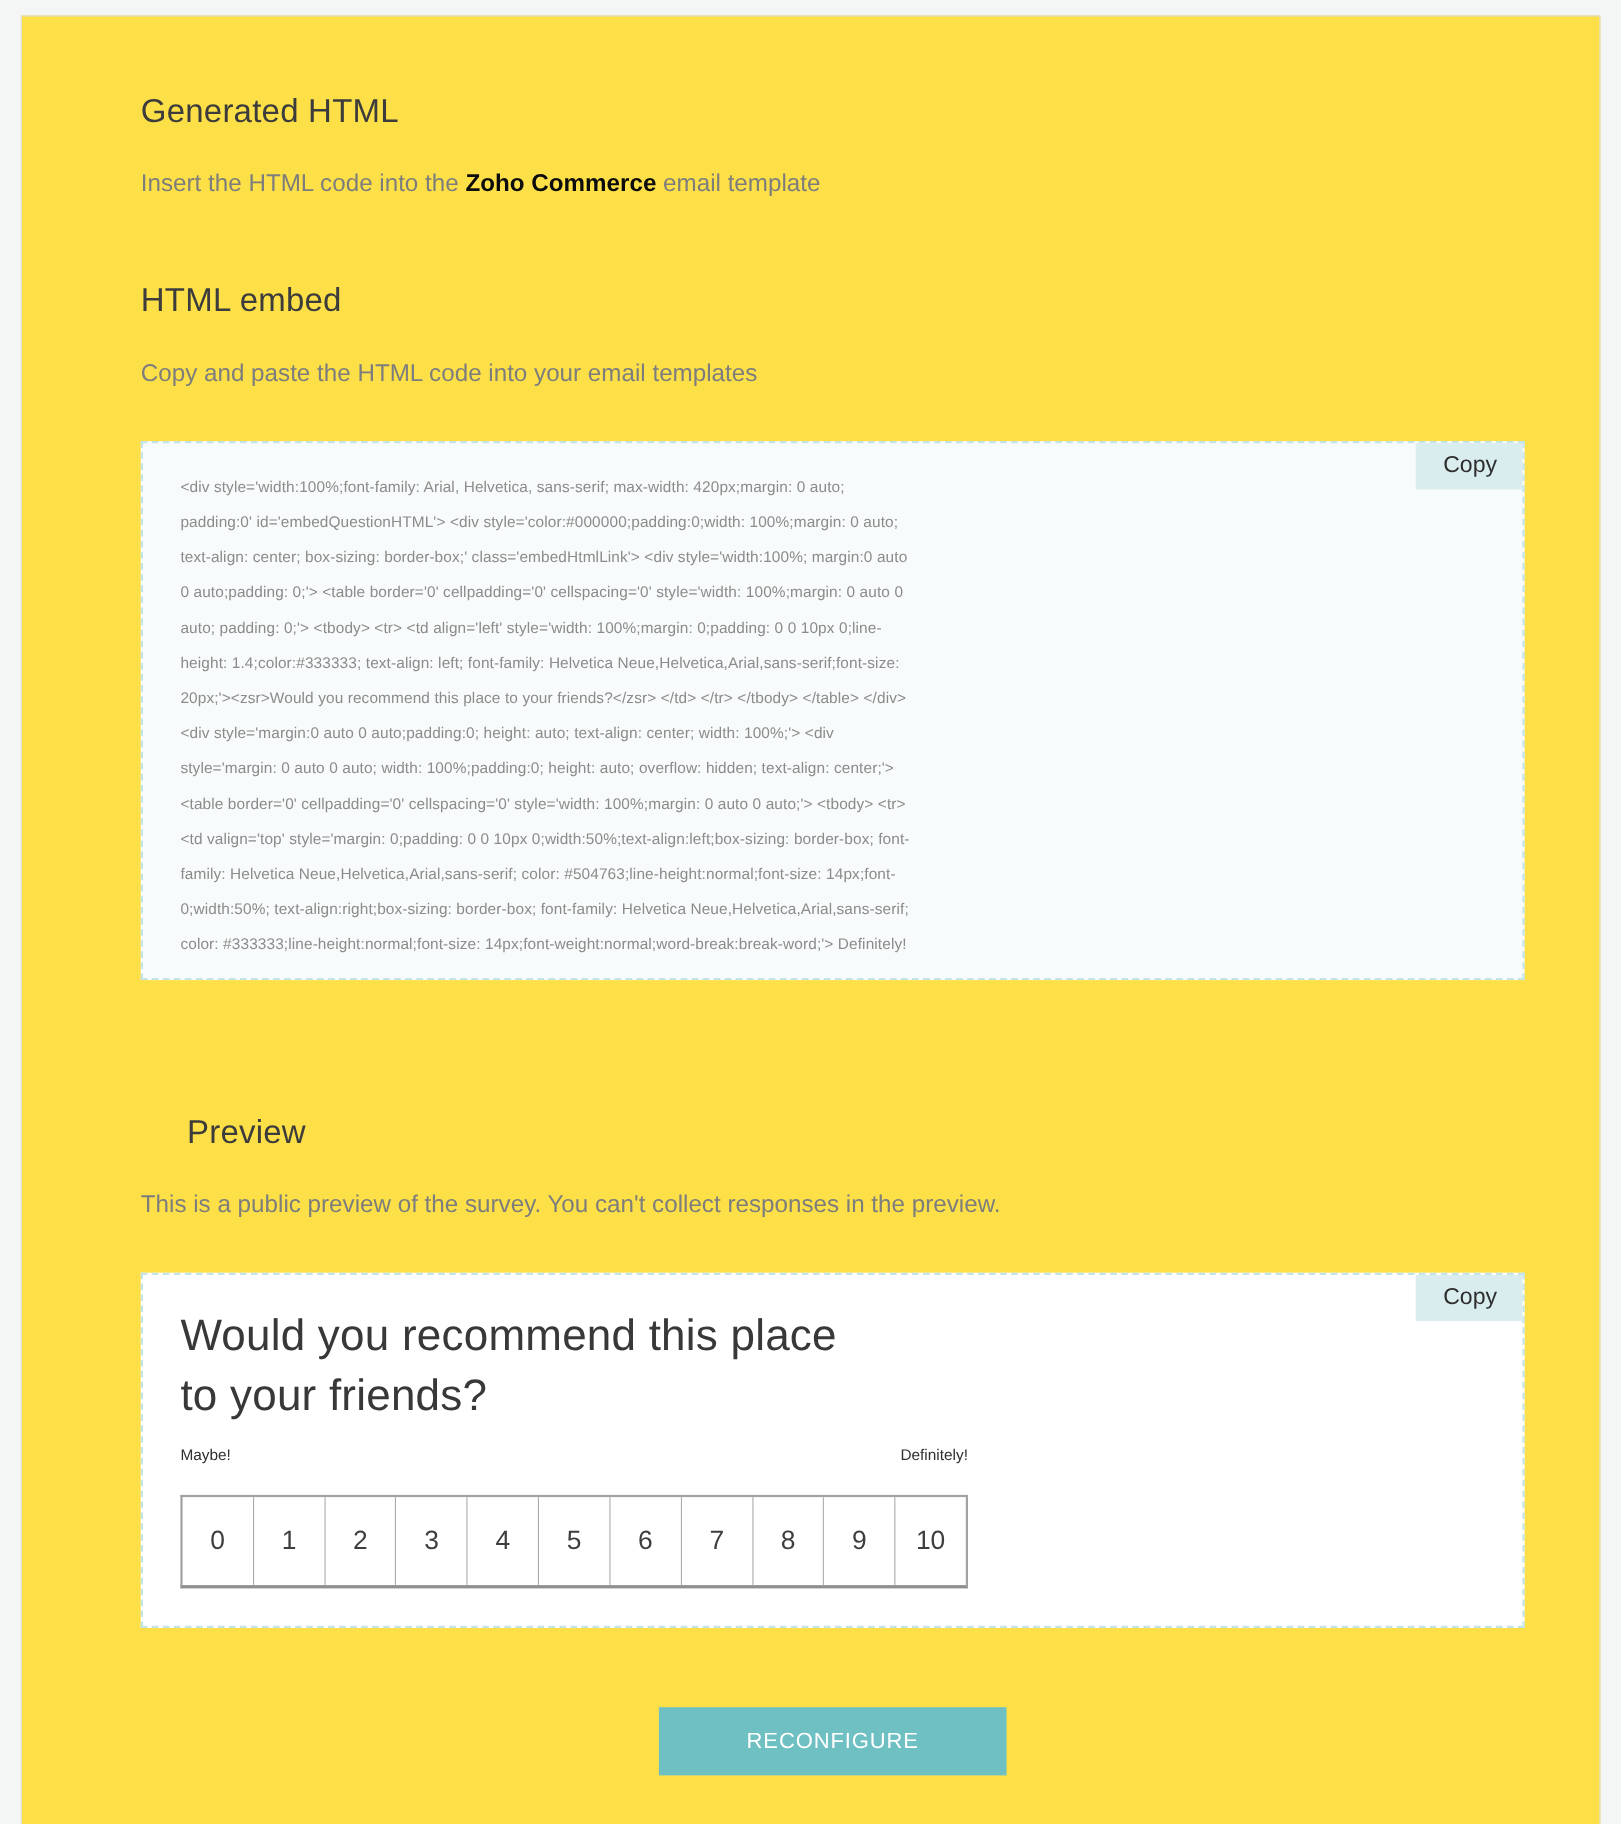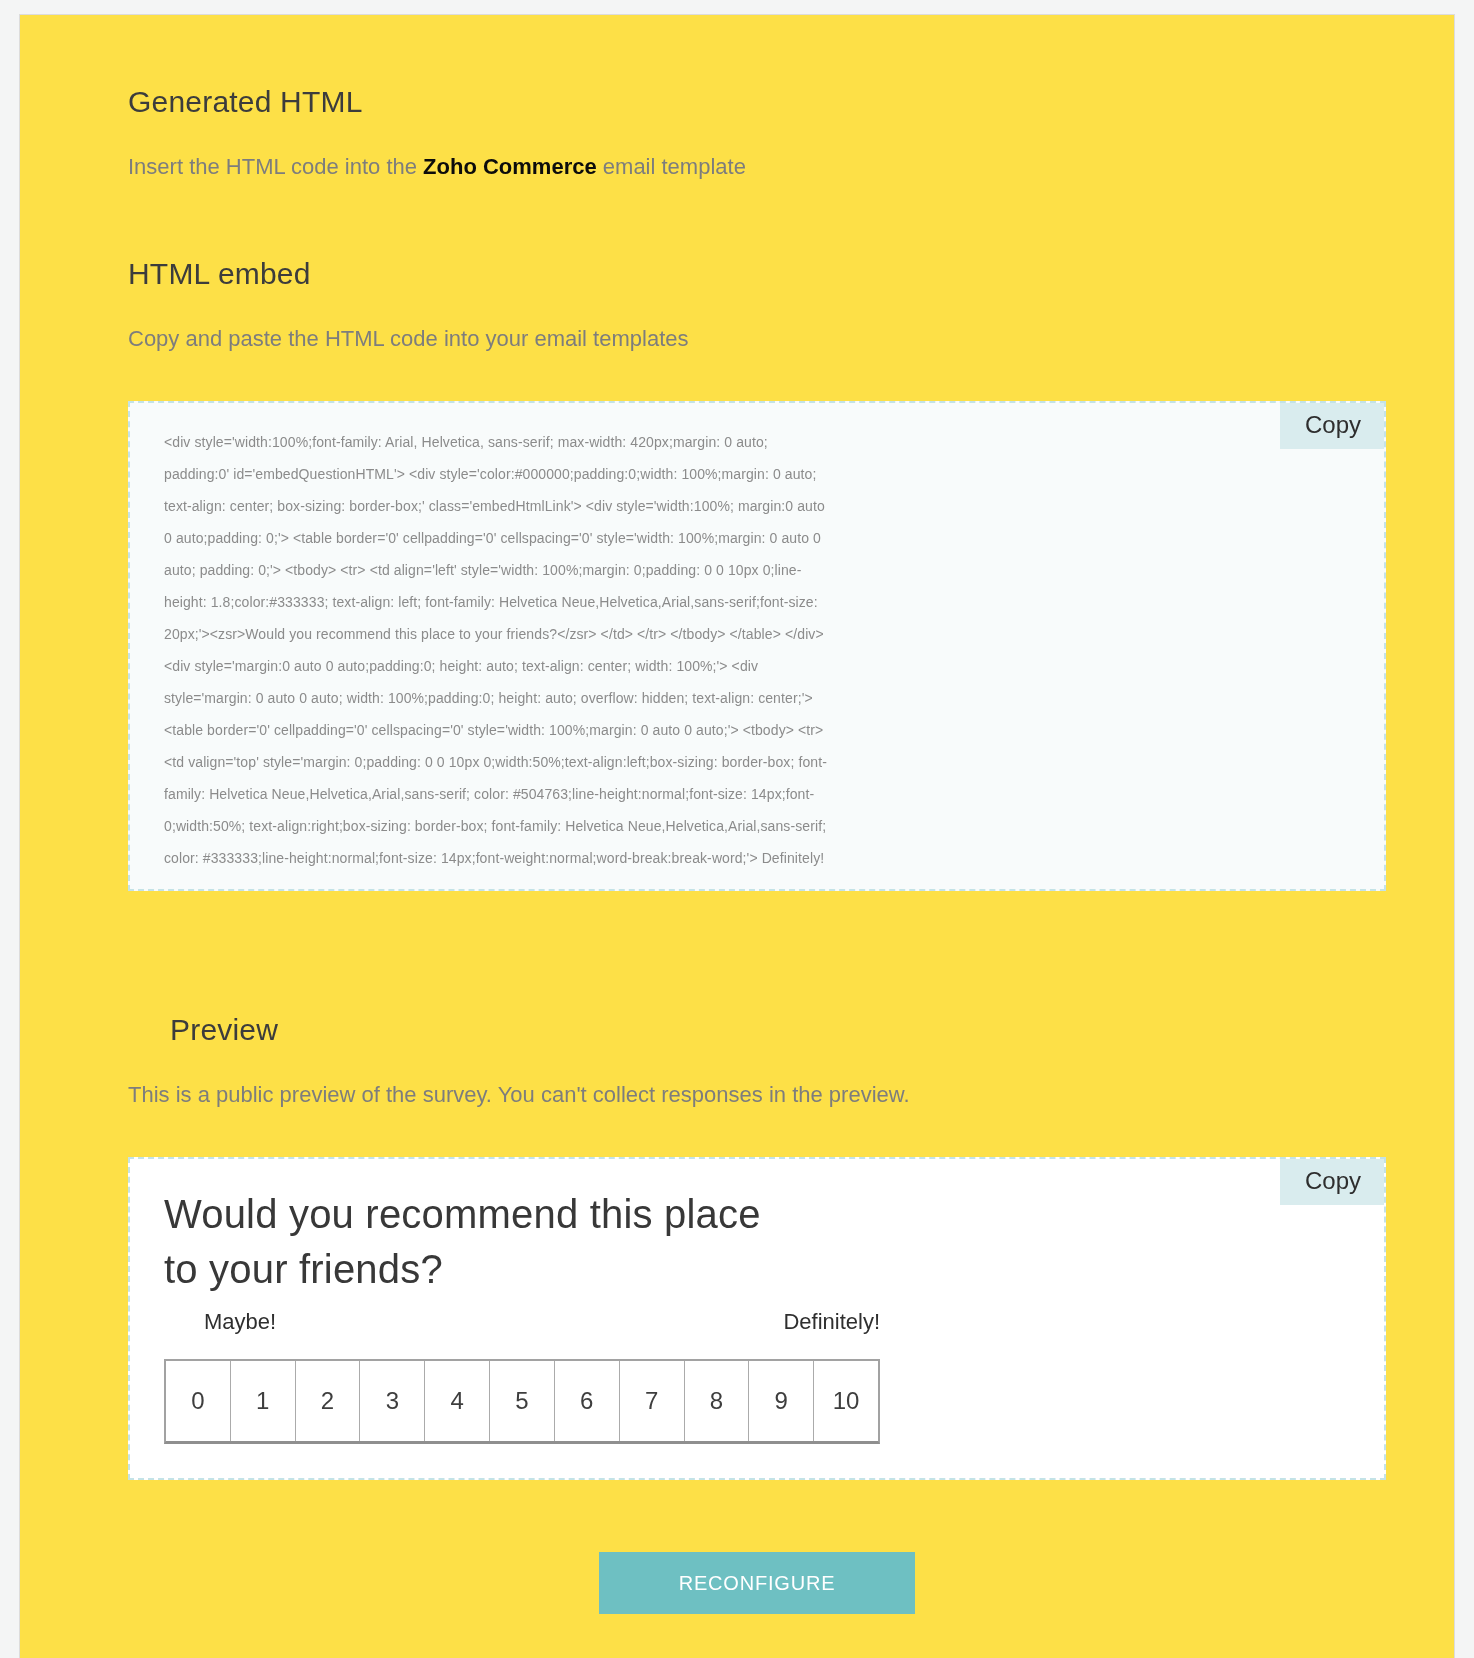--- a/index.html
+++ b/index.html
@@ -45,21 +45,21 @@
     padding: 22px 30px 0 34px;
   }
   .copy-btn {
     position: absolute;
     top: -2px;
     right: -2px;
     background: #d9ecee;
     color: #2e2e2e;
     border: none;
     font-family: "Liberation Sans", "DejaVu Sans", sans-serif;
-    font-size: 24px;
+    font-size: 21px;
     padding: 10px 25px;
     cursor: pointer;
     z-index: 2;
   }
   .code-line {
     white-space: pre;
     font-size: 14px;
     line-height: 32px;
     color: #8b8b8b;
     letter-spacing: 0.1px;
@@ -78,24 +78,23 @@
     font-size: 40px;
     line-height: 55px;
     color: #383838;
     letter-spacing: 0.2px;
   }
   .scale-wrap { width: 716px; }
   .scale-labels {
     margin-top: 12px;
     display: flex;
     justify-content: space-between;
-    font-size: 22px;
+    font-size: 14px;
     color: #2f2f2f;
     line-height: 26px;
-    margin-left: 40px;
   }
   .scale-row {
     margin-top: 24px;
     display: flex;
     width: 716px;
     height: 85px;
     border: 2px solid #a2a2a2;
     border-bottom: 3px solid #8f8f8f;
     background: #ffffff;
   }
@@ -140,21 +139,21 @@
   <p class="section-desc">Copy and paste the HTML code into your email templates</p>
 
   <div class="dashed-box embed-box">
     <button class="copy-btn">Copy</button>
     <div class="code-block">
         <div class="code-line">&lt;div style='width:100%;font-family: Arial, Helvetica, sans-serif; max-width: 420px;margin: 0 auto;</div>
         <div class="code-line">padding:0' id='embedQuestionHTML'&gt; &lt;div style='color:#000000;padding:0;width: 100%;margin: 0 auto;</div>
         <div class="code-line">text-align: center; box-sizing: border-box;' class='embedHtmlLink'&gt; &lt;div style='width:100%; margin:0 auto</div>
         <div class="code-line">0 auto;padding: 0;'&gt; &lt;table border='0' cellpadding='0' cellspacing='0' style='width: 100%;margin: 0 auto 0</div>
         <div class="code-line">auto; padding: 0;'&gt; &lt;tbody&gt; &lt;tr&gt; &lt;td align='left' style='width: 100%;margin: 0;padding: 0 0 10px 0;line-</div>
-        <div class="code-line">height: 1.8;color:#333333; text-align: left; font-family: Helvetica Neue,Helvetica,Arial,sans-serif;font-size:</div>
+        <div class="code-line">height: 1.4;color:#333333; text-align: left; font-family: Helvetica Neue,Helvetica,Arial,sans-serif;font-size:</div>
         <div class="code-line">20px;'&gt;&lt;zsr&gt;Would you recommend this place to your friends?&lt;/zsr&gt; &lt;/td&gt; &lt;/tr&gt; &lt;/tbody&gt; &lt;/table&gt; &lt;/div&gt;</div>
         <div class="code-line">&lt;div style='margin:0 auto 0 auto;padding:0; height: auto; text-align: center; width: 100%;'&gt; &lt;div</div>
         <div class="code-line">style='margin: 0 auto 0 auto; width: 100%;padding:0; height: auto; overflow: hidden; text-align: center;'&gt;</div>
         <div class="code-line">&lt;table border='0' cellpadding='0' cellspacing='0' style='width: 100%;margin: 0 auto 0 auto;'&gt; &lt;tbody&gt; &lt;tr&gt;</div>
         <div class="code-line">&lt;td valign='top' style='margin: 0;padding: 0 0 10px 0;width:50%;text-align:left;box-sizing: border-box; font-</div>
         <div class="code-line">family: Helvetica Neue,Helvetica,Arial,sans-serif; color: #504763;line-height:normal;font-size: 14px;font-</div>
         <div class="code-line">0;width:50%; text-align:right;box-sizing: border-box; font-family: Helvetica Neue,Helvetica,Arial,sans-serif;</div>
         <div class="code-line">color: #333333;line-height:normal;font-size: 14px;font-weight:normal;word-break:break-word;'&gt; Definitely!</div>
       </div>
   </div>

